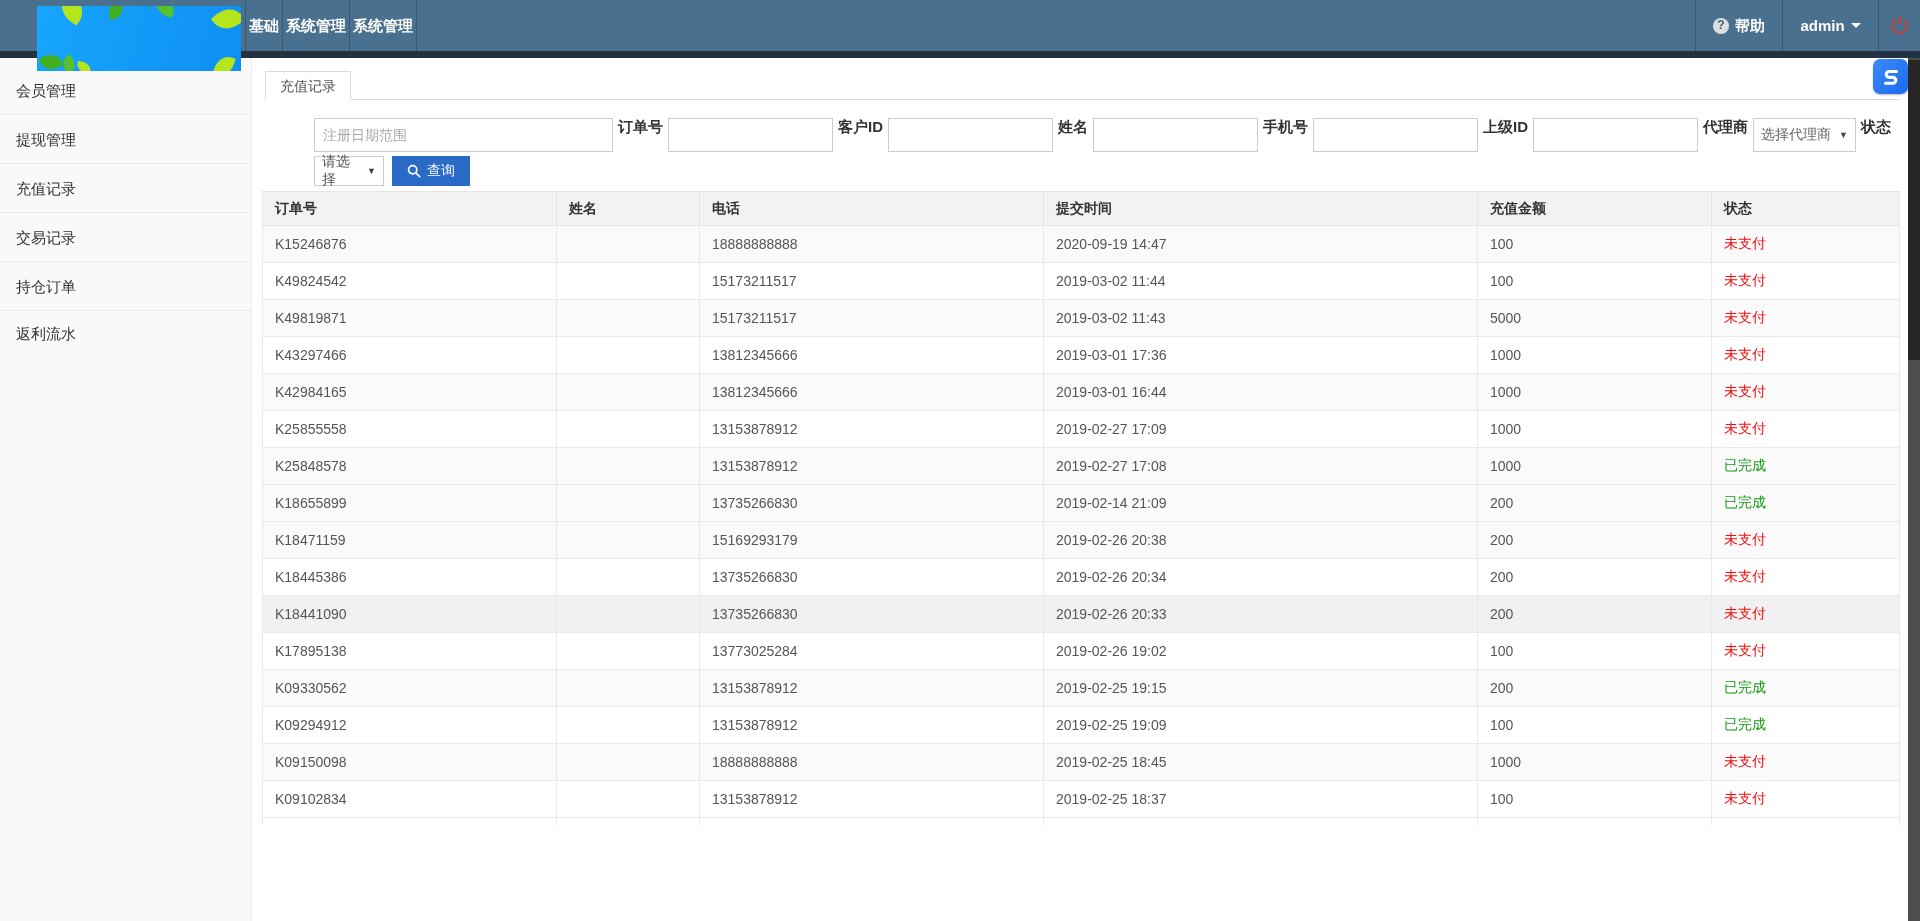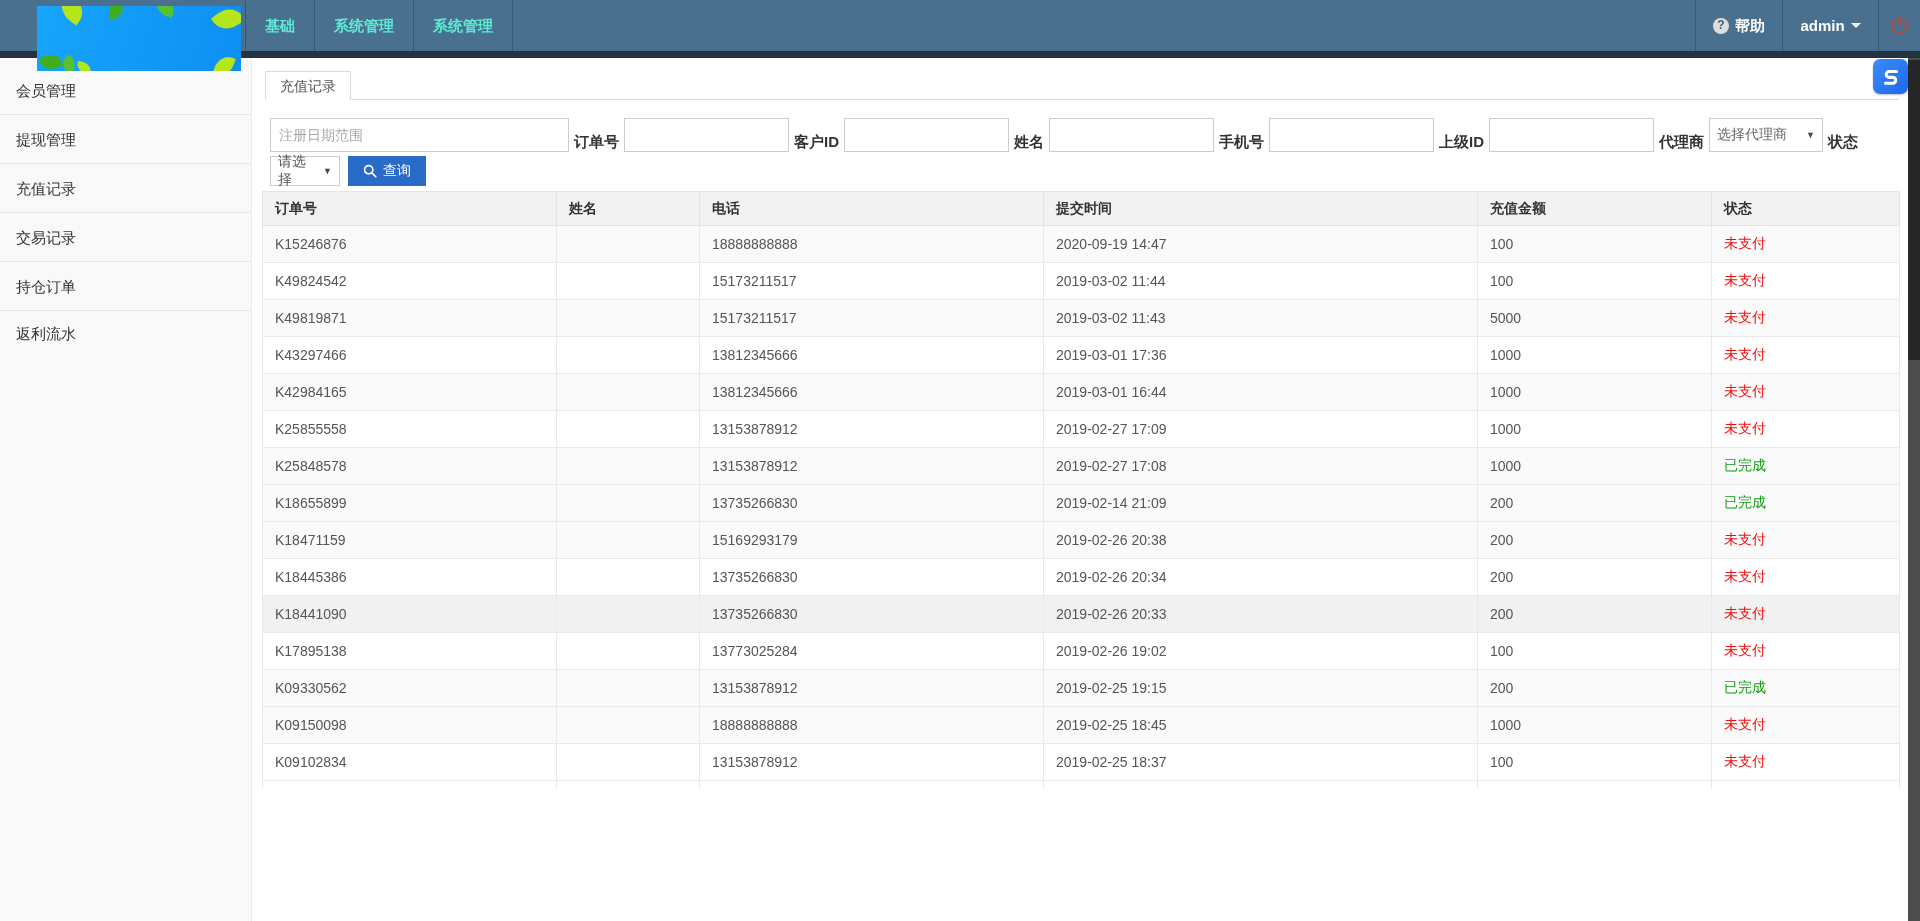--- a/index.html
+++ b/index.html
@@ -4,21 +4,21 @@
 <style>
   * { margin:0; padding:0; box-sizing:border-box; }
   html,body { width:1920px; height:921px; overflow:hidden; background:#fff;
               font-family:"Liberation Sans", sans-serif; }
   body { position:relative; }
 
   
   .navbar { position:absolute; left:0; top:0; width:1920px; height:51px; background:#49708e; z-index:3; }
   .nav-accent { position:absolute; left:0; top:51px; width:1920px; height:7px; background:#233240; z-index:3; }
   .nav-menu { position:absolute; left:245px; top:0; height:51px; display:flex; }
-  .nav-item { line-height:51px; padding:0 19px; color:#5eead4; font-size:15px; font-weight:bold;
+  .nav-item { line-height:51px; padding:0 3px; color:#ffffff; font-size:15px; font-weight:bold;
               border-left:1px solid rgba(0,0,0,.22); cursor:pointer; }
   .nav-menu .nav-item:last-child { border-right:1px solid rgba(0,0,0,.22); }
   .nav-right { position:absolute; right:0; top:0; height:51px; display:flex; }
   .nav-rt-item { line-height:51px; color:#fff; font-size:15px; font-weight:bold;
                  border-left:1px solid rgba(0,0,0,.22); display:flex; align-items:center; cursor:pointer; }
   .help-cell { width:87px; justify-content:center; }
   .admin-cell { width:96px; justify-content:center; }
   .power-cell { width:42px; justify-content:center; }
   .q-circle { width:16px; height:16px; border-radius:50%; background:#dedede; color:#3f607c;
               font-size:12px; font-weight:bold; display:inline-flex; align-items:center;
@@ -42,31 +42,31 @@
   .side-item:last-child { border-bottom:none;font-family:Liberation Mono, monospace; }
 
   
   .content { position:absolute; left:252px; top:58px; right:12px; bottom:0; background:#fff; z-index:2; }
   .tabbar { margin:14px 9px 0 13px; height:28px; border-bottom:1px solid #d9d9d9; position:relative; }
   .tab { position:absolute; left:0; bottom:-1px; width:86px; height:29px; line-height:28px;
          text-align:center; background:#fff; border:1px solid #d9d9d9; border-bottom:1px solid #fff;
          font-size:14px; color:#555; cursor:pointer; }
 
   .filters { margin-left:18px; }
-  .frow { display:flex; align-items:flex-end; }
+  .frow { display:flex; align-items:flex-start;margin-left:44px; }
   .frow1 { margin-top:18px; }
   .frow2 { margin-top:4px; }
   .flabel { font-size:15px; font-weight:bold; color:#333; margin:0 5px; white-space:nowrap; }
   .finput { width:165px; height:34px; border:1px solid #ccc; background:#fff; padding:0 8px;
             font-size:14px; color:#333; outline:none; }
   .finput::placeholder { color:#a9a9a9; }
   .date-input { width:299px; }
   .sel { height:34px; border:1px solid #ccc; background:#fff; display:flex; align-items:center;
          justify-content:space-between; padding:0 7px; font-size:14px; color:#666; cursor:pointer; }
-  .agent-sel { width:114px; }
+  .agent-sel { width:103px; }
   .status-sel { width:70px; height:30px; color:#555; }
   .sel-arrow { font-size:9px; color:#444; margin-left:6px; }
   .search-btn { height:30px; margin-left:8px; padding:0 15px; background:#2b6bc8; border:none;
                 color:#fff; font-size:14px; display:flex; align-items:center; gap:6px; cursor:pointer; }
 
   
   table.grid { margin:5px 0 0 10px; border-collapse:collapse; table-layout:fixed; width:1637px; }
   .grid th { background:#f2f2f2; border:1px solid #e5e5e5; height:34px; padding:0 0 0 12px;
              font-size:14px; font-weight:bold; color:#333; text-align:left; }
   .grid td { border:1px solid #e9e9e9; height:37px; padding:0 0 0 12px; font-size:14px;
@@ -288,20 +288,28 @@
           <td style="color: rgb(242, 12, 12);">未支付</td>
         </tr>
         <tr class="striped">
           <td>K09330562</td>
           <td></td>
           <td>13153878912</td>
           <td>2019-02-25 19:15</td>
           <td>200</td>
           <td style="color: rgb(20, 155, 20);">已完成</td>
         </tr>
+        <tr>
+          <td>K09294912</td>
+          <td></td>
+          <td>13153878912</td>
+          <td>2019-02-25 19:09</td>
+          <td>100</td>
+          <td style="color: rgb(20, 155, 20);">已完成</td>
+        </tr>
         <tr class="striped">
           <td>K09150098</td>
           <td></td>
           <td>18888888888</td>
           <td>2019-02-25 18:45</td>
           <td>1000</td>
           <td style="color: rgb(242, 12, 12);">未支付</td>
         </tr>
         <tr>
           <td>K09102834</td>

